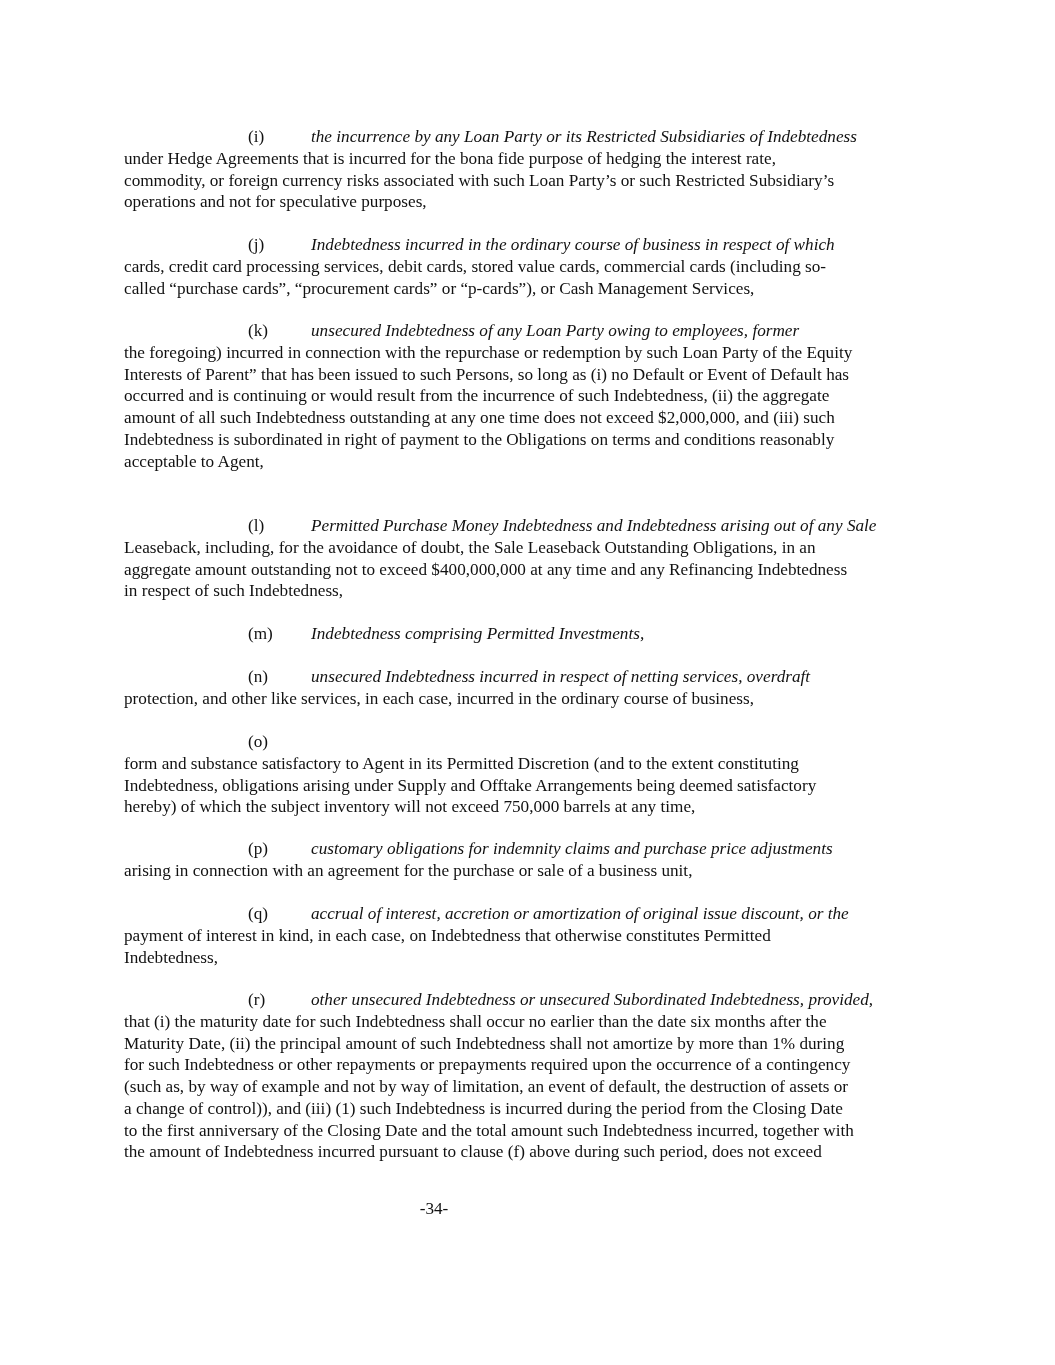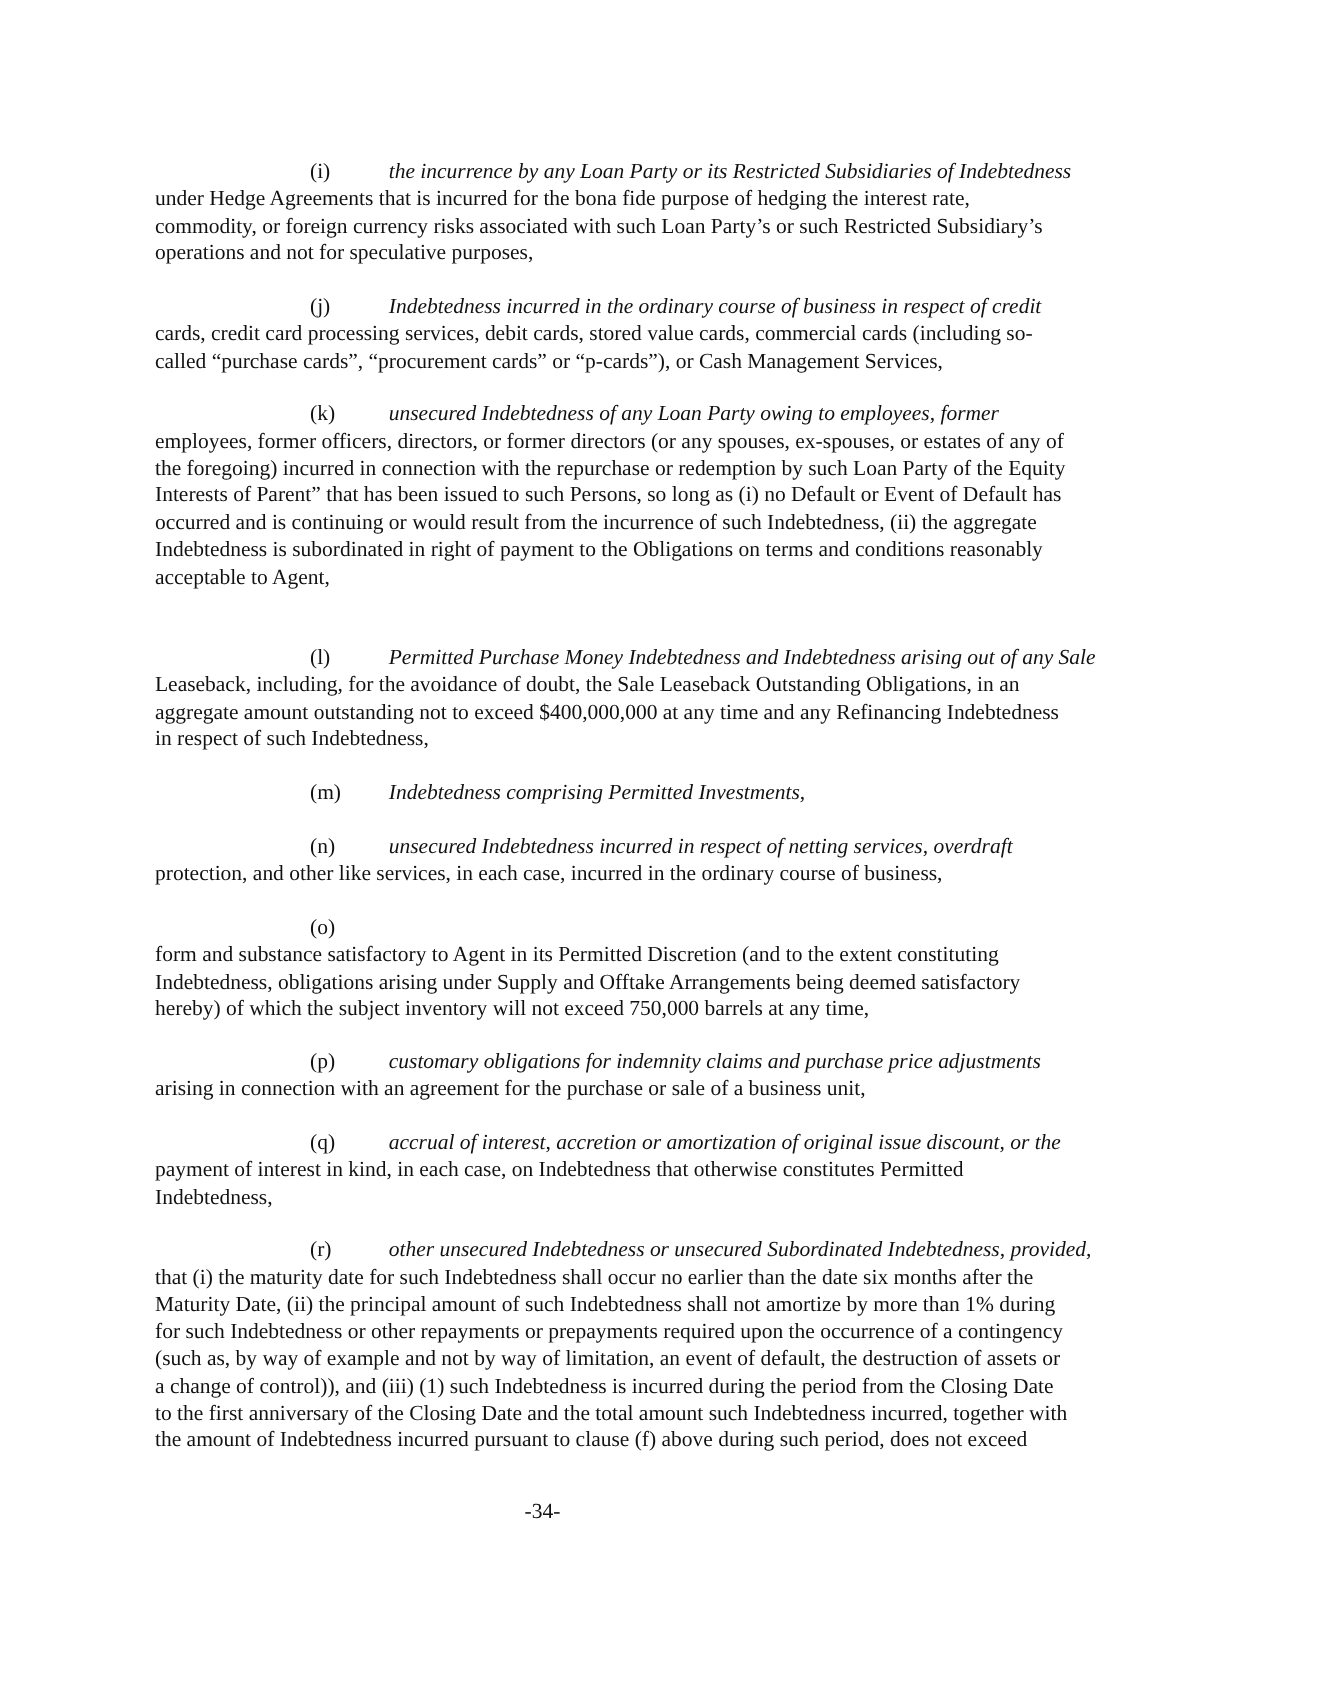--- a/index.html
+++ b/index.html
@@ -27,35 +27,35 @@
       <span class="first-text">the incurrence by any Loan Party or its Restricted Subsidiaries of Indebtedness</span>
     </div>
     <span class="line">under Hedge Agreements that is incurred for the bona fide purpose of hedging the interest rate,</span>
     <span class="line">commodity, or foreign currency risks associated with such Loan Party’s or such Restricted Subsidiary’s</span>
     <span class="line">operations and not for speculative purposes,</span>
   </div>
 
   <div class="para" style="top:234px;">
     <div class="line first">
       <span class="label">(j)</span>
-      <span class="first-text">Indebtedness incurred in the ordinary course of business in respect of credit</span>
+      <span class="first-text">Indebtedness incurred in the ordinary course of business in respect of which</span>
     </div>
     <span class="line">cards, credit card processing services, debit cards, stored value cards, commercial cards (including so-</span>
     <span class="line">called “purchase cards”, “procurement cards” or “p-cards”), or Cash Management Services,</span>
   </div>
 
   <div class="para" style="top:320px;">
     <div class="line first">
       <span class="label">(k)</span>
       <span class="first-text">unsecured Indebtedness of any Loan Party owing to employees, former</span>
     </div>
-    <span class="line">employees, former officers, directors, or former directors (or any spouses, ex-spouses, or estates of any of</span>
     <span class="line">the foregoing) incurred in connection with the repurchase or redemption by such Loan Party of the Equity</span>
     <span class="line">Interests of Parent” that has been issued to such Persons, so long as (i) no Default or Event of Default has</span>
     <span class="line">occurred and is continuing or would result from the incurrence of such Indebtedness, (ii) the aggregate</span>
+    <span class="line">amount of all such Indebtedness outstanding at any one time does not exceed $2,000,000, and (iii) such</span>
     <span class="line">Indebtedness is subordinated in right of payment to the Obligations on terms and conditions reasonably</span>
     <span class="line">acceptable to Agent,</span>
   </div>
 
   <div class="para" style="top:515px;">
     <div class="line first">
       <span class="label">(l)</span>
       <span class="first-text">Permitted Purchase Money Indebtedness and Indebtedness arising out of any Sale</span>
     </div>
     <span class="line">Leaseback, including, for the avoidance of doubt, the Sale Leaseback Outstanding Obligations, in an</span>

